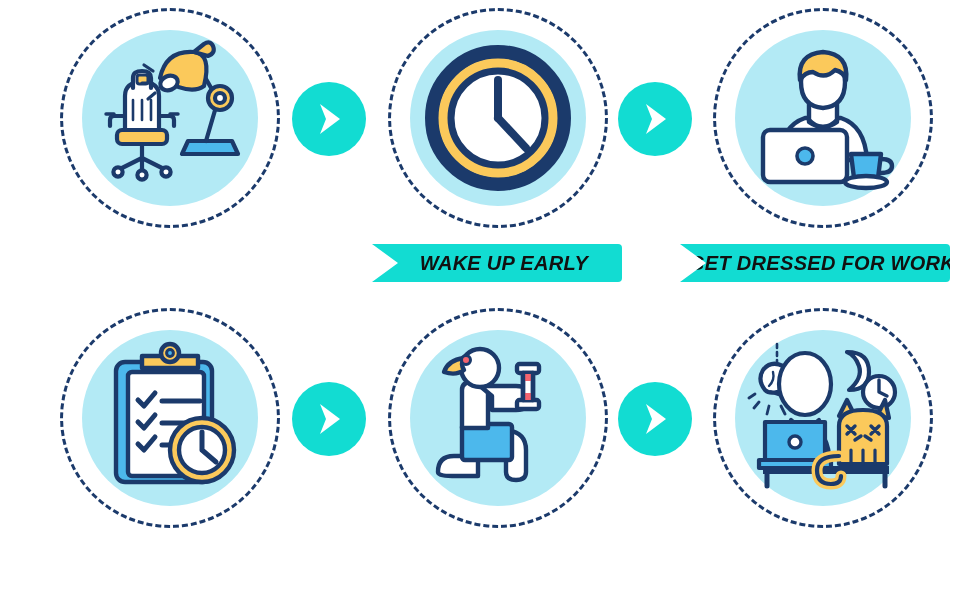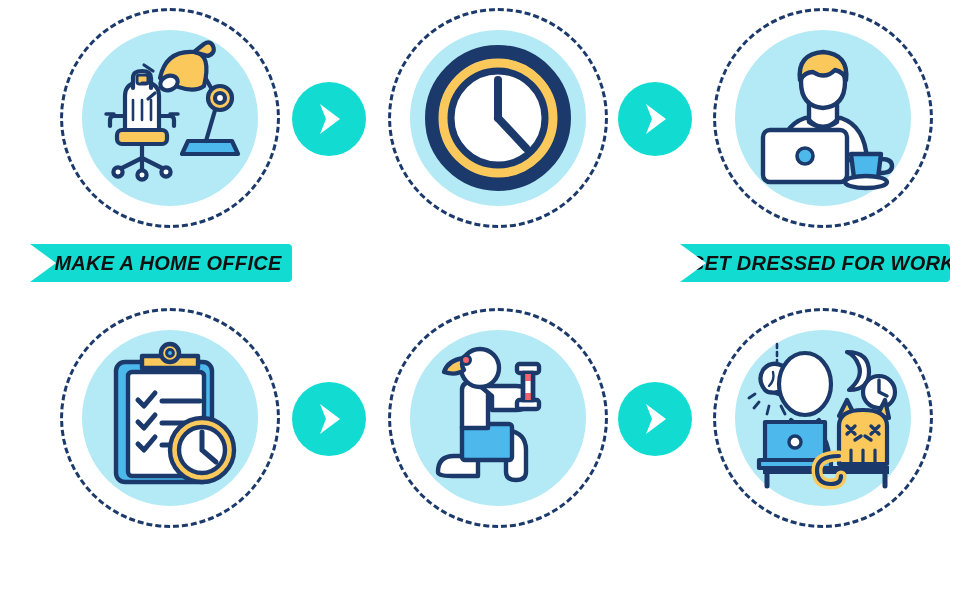--- a/index.html
+++ b/index.html
@@ -163,22 +163,22 @@
           <rect x="20" y="92" width="84" height="52" rx="7" fill="#ffffff"></rect>
           <circle cx="62" cy="118" r="8" fill="#4cb8ec" stroke-width="3.6"></circle>
 
           <path d="M108 116 L138 116 L135 140 L111 140 Z" fill="#4cb8ec"></path>
           <path d="M138 121 Q149 121 149 128 Q149 135 138 135" fill="none"></path>
           <ellipse cx="123" cy="144" rx="21" ry="6" fill="#ffffff"></ellipse>
         </g>
       </svg>
     </div>
 
-    <div class="banner b-r1 b-c1">
-      <span>MAKE A HOME OFFICE</span>
+    <div class="banner b-r1 b-c2">
+      <span>WAKE UP EARLY</span>
     </div>
     <div class="banner b-r1 b-c3">
       <span>GET DRESSED FOR WORK</span>
     </div>
   </div>
 
   <div class="row r2">
 
     <div class="medallion c1">
       <div class="disc"></div>

